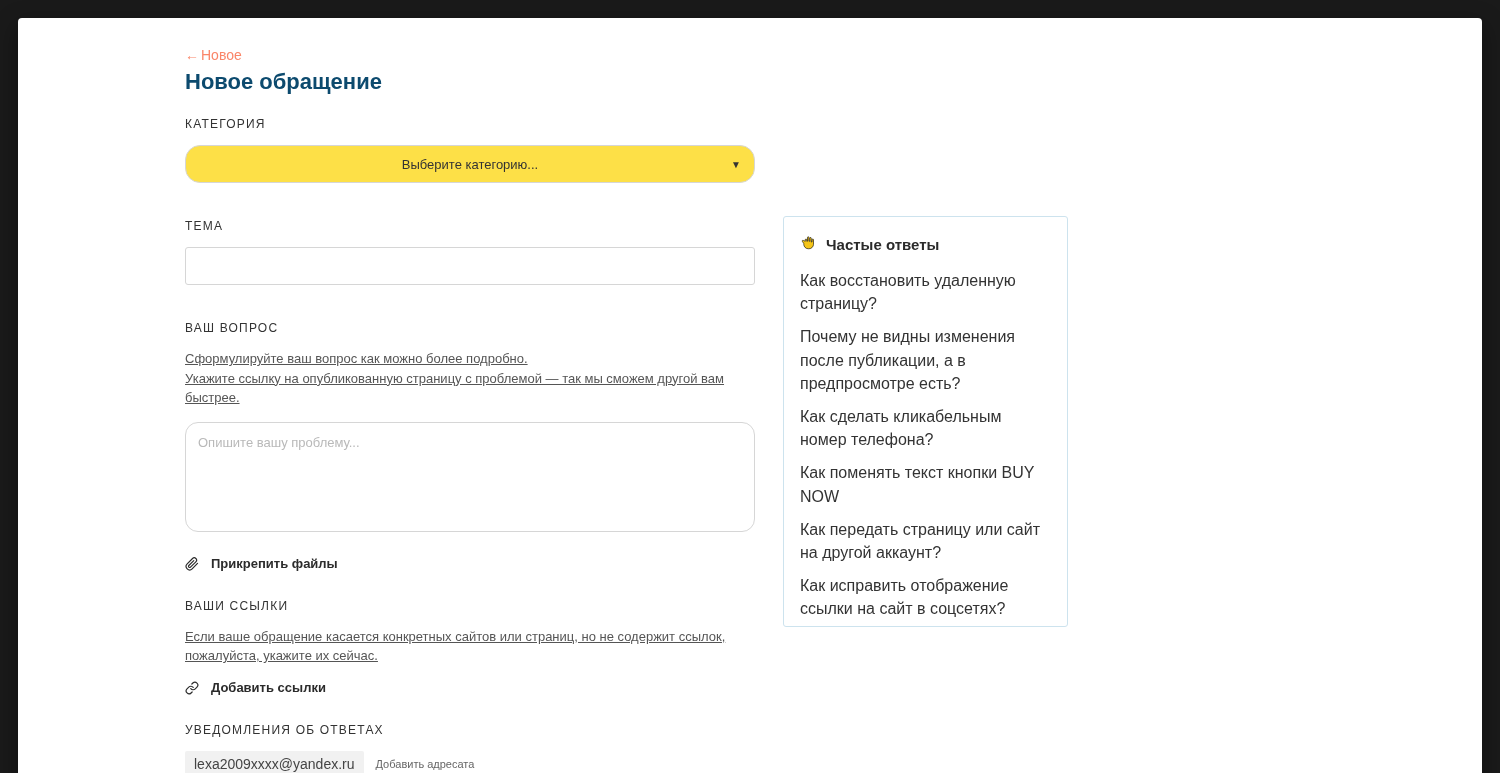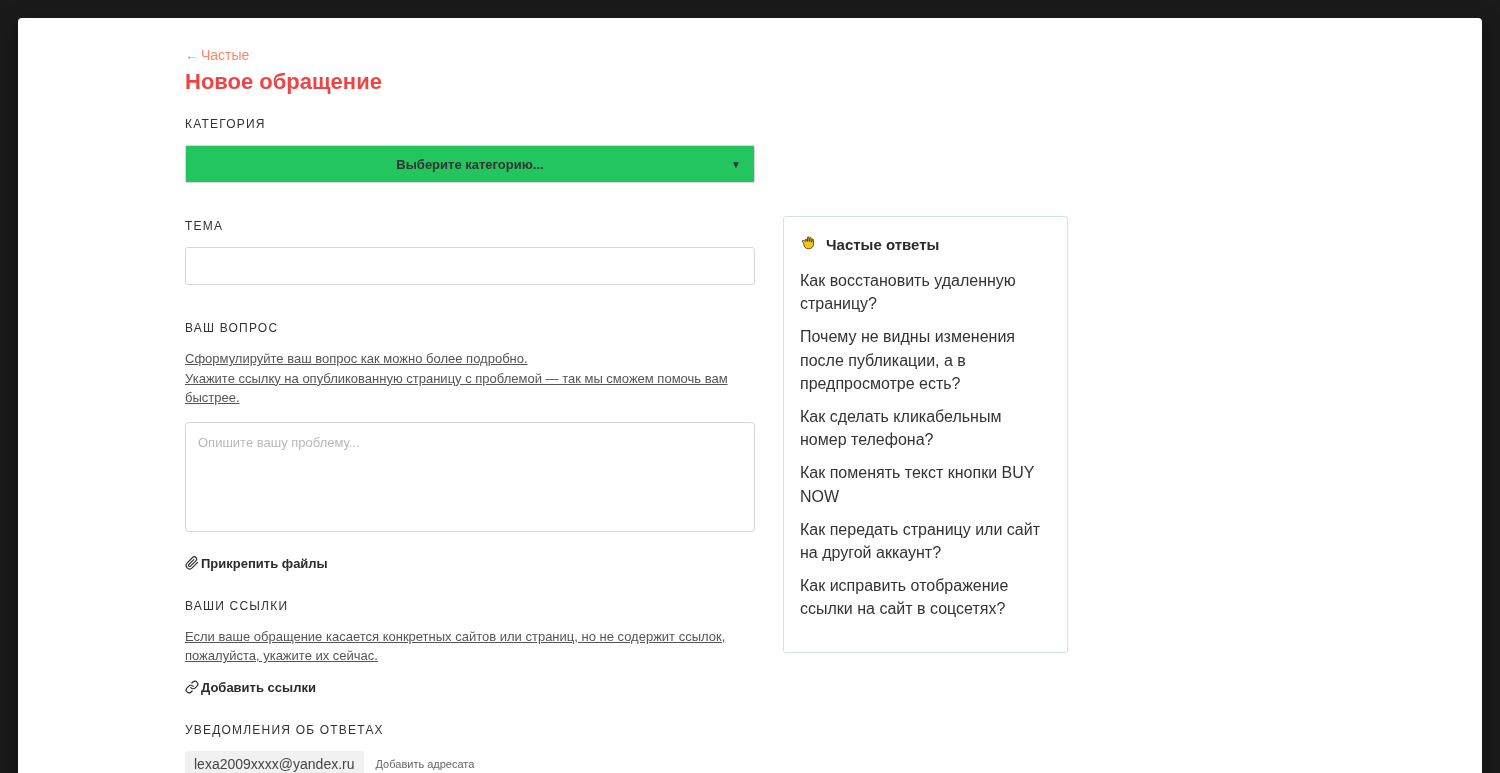--- a/index.html
+++ b/index.html
@@ -30,44 +30,43 @@
   font-size: 14px;
   text-decoration: none;
   display: inline-flex;
   align-items: center;
   gap: 2px;
   margin-bottom: 6px;
 }
 .page-title {
   font-size: 22px;
   font-weight: 600;
-  color: #ef4444;
+  color: #0c4a6e;
   margin-bottom: 22px;
 }
 .field-label {
   font-size: 12px;
   letter-spacing: 1.2px;
   color: #333;
   text-transform: uppercase;
   margin-bottom: 14px;
   font-weight: 400;
 }
 .select-wrap { position: relative; margin-bottom: 36px; }
 .select {
   width: 100%;
   height: 38px;
   border: 1px solid #d6d6d6;
-  border-radius: 2px;
-  background: #22c55e;
+  border-radius: 15px;
+  background: #fde047;
   padding: 0 14px;
   font-size: 13px;
   color: #333;
   appearance: none;
   cursor: pointer;
-  font-weight: bold;
 }
 .select-caret {
   position: absolute;
   right: 14px;
   top: 50%;
   transform: translateY(-50%);
   font-size: 10px;
   pointer-events: none;
   color: #333;
 }
@@ -84,32 +83,32 @@
   font-size: 13px;
   color: #555;
   line-height: 1.5;
   margin-bottom: 14px;
   text-decoration: underline;
 }
 .textarea {
   width: 100%;
   height: 110px;
   border: 1px solid #d6d6d6;
-  border-radius: 4px;
+  border-radius: 13px;
   padding: 12px;
   font-size: 13px;
   font-family: inherit;
   resize: none;
   margin-bottom: 20px;
 }
 .textarea::placeholder { color: #b9b9b9; }
 .inline-action {
   display: inline-flex;
-  align-items: flex-start;
-  gap: 2px;
+  align-items: flex-end;
+  gap: 12px;
   font-size: 13px;
   font-weight: 600;
   color: #2b2b2b;
   cursor: pointer;
   margin-bottom: 28px;
 }
 .inline-action svg { flex-shrink: 0; }
 .email-row {
   display: flex;
   align-items: center;
@@ -127,21 +126,21 @@
   font-size: 11px;
   color: #666;
 }
 .side-col {
   flex: 0 0 285px;
   margin-top: 170px;
 }
 .faq-panel {
   border: 1px solid #cde3ee;
   border-radius: 3px;
-  padding: 16px 16px 32px 16px;
+  padding: 16px 16px 6px 16px;
 }
 .faq-header {
   display: flex;
   align-items: center;
   gap: 8px;
   margin-bottom: 14px;
 }
 .faq-title {
   font-size: 15px;
   font-weight: 600;
@@ -159,40 +158,40 @@
 </style>
 </head>
 <body>
 
 <div class="window">
   <div class="container">
     <div class="main-col">
 
       <a href="#" class="back-link">
         <span>←</span>
-        <span>Частые</span>
+        <span>Новое</span>
       </a>
 
       <h1 class="page-title">Новое обращение</h1>
 
       <div class="field-label">КАТЕГОРИЯ</div>
       <div class="select-wrap">
         <button class="select">
           <span>Выберите категорию...</span>
         </button>
         <span class="select-caret">▼</span>
       </div>
 
       <div class="field-label">ТЕМА</div>
       <input type="text" class="text-input" style="">
 
       <div class="field-label">ВАШ ВОПРОС</div>
       <div class="help-text">
         <div>Сформулируйте ваш вопрос как можно более подробно.</div>
-        <div>Укажите ссылку на опубликованную страницу с проблемой — так мы сможем помочь вам быстрее.</div>
+        <div>Укажите ссылку на опубликованную страницу с проблемой — так мы сможем другой вам быстрее.</div>
       </div>
       <textarea class="textarea" placeholder="Опишите вашу проблему..." style=""></textarea>
 
       <div class="inline-action">
         <svg width="14" height="14" viewBox="0 0 24 24" fill="none" stroke="#2b2b2b" stroke-width="2" stroke-linecap="round" stroke-linejoin="round">
             <path d="M21.44 11.05l-9.19 9.19a6 6 0 0 1-8.49-8.49l9.19-9.19a4 4 0 0 1 5.66 5.66l-9.2 9.19a2 2 0 0 1-2.83-2.83l8.49-8.48"></path>
           </svg>
         <span>Прикрепить файлы</span>
       </div>
 

